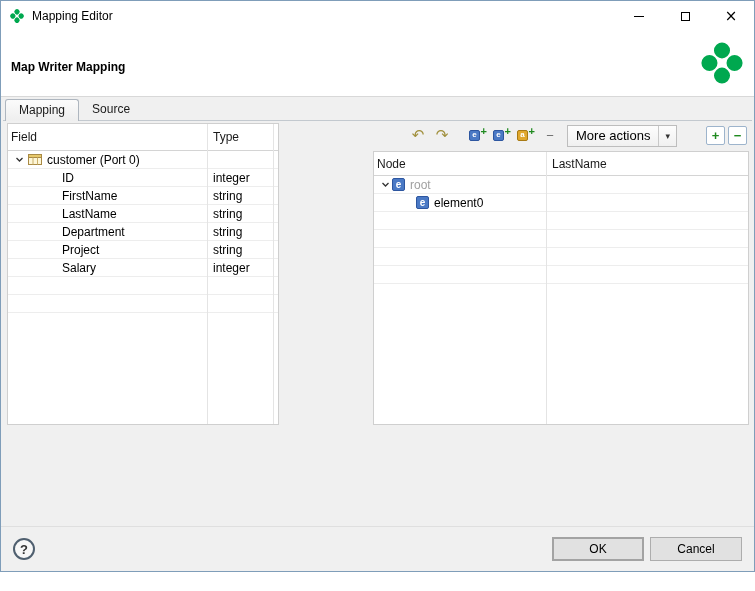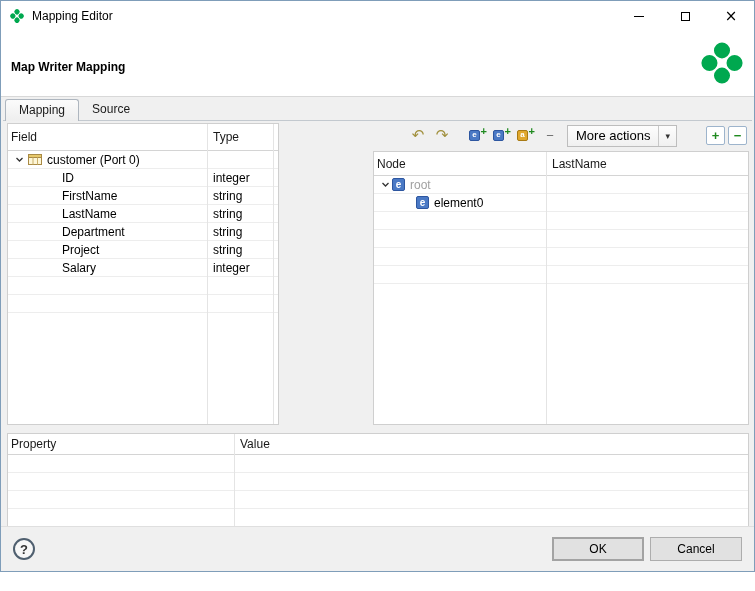--- a/index.html
+++ b/index.html
@@ -269,31 +269,20 @@
         <span>element0</span>
       </div>
       <div class="cell c2"></div>
     </div>
     <div class="trow"></div>
     <div class="trow"></div>
     <div class="trow"></div>
     <div class="trow"></div>
   </div>
 
-  <div class="tbl prop-tbl">
-    <div class="vline" style="left:226px;"></div>
-    <div class="thead">
-      <div class="th c1">Property</div>
-      <div class="th c2">Value</div>
-    </div>
-    <div class="trow"></div>
-    <div class="trow"></div>
-    <div class="trow"></div>
-    <div class="trow"></div>
-  </div>
 
   <div class="footer">
     <div class="help-btn">
       <span>?</span>
     </div>
     <div class="spacer"></div>
     <div class="btn btn-ok">OK</div>
     <div class="btn btn-cancel">Cancel</div>
   </div>
 

